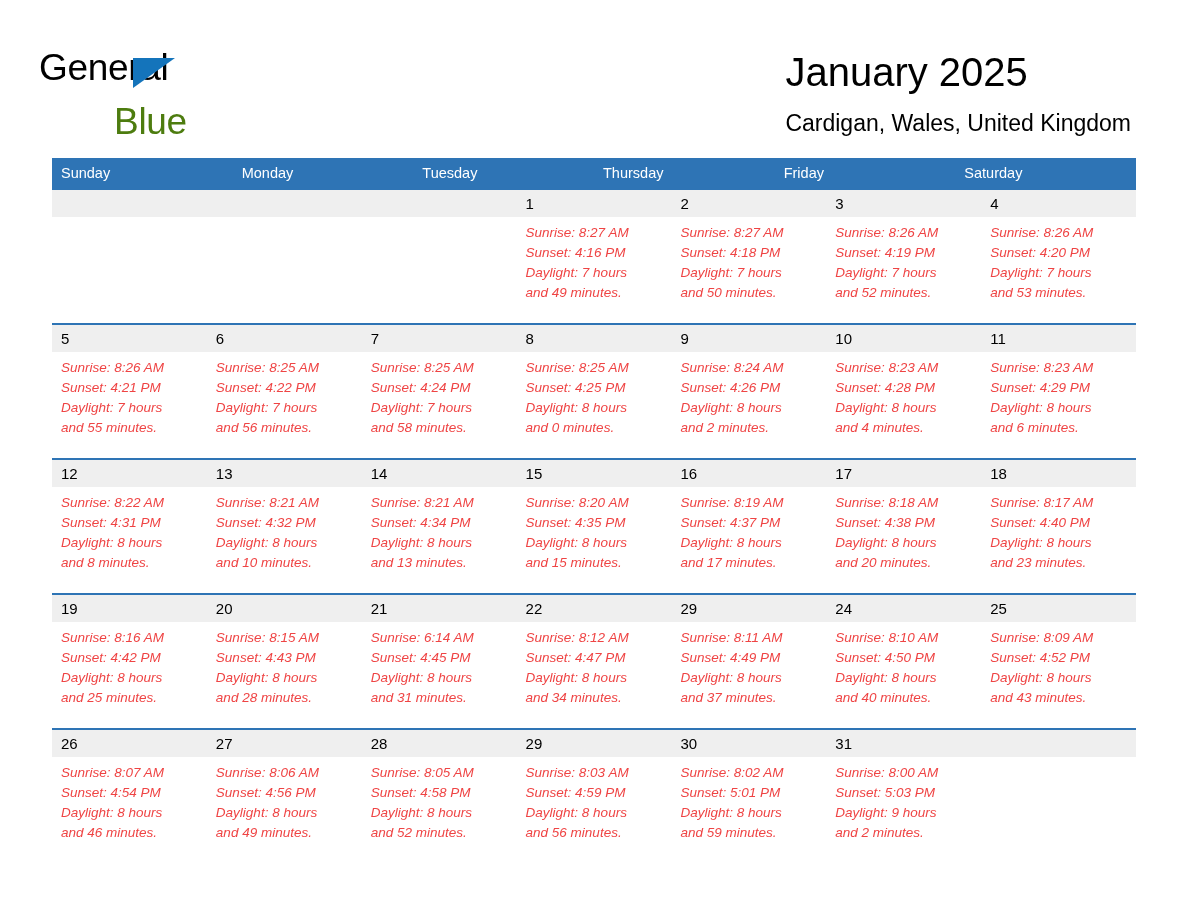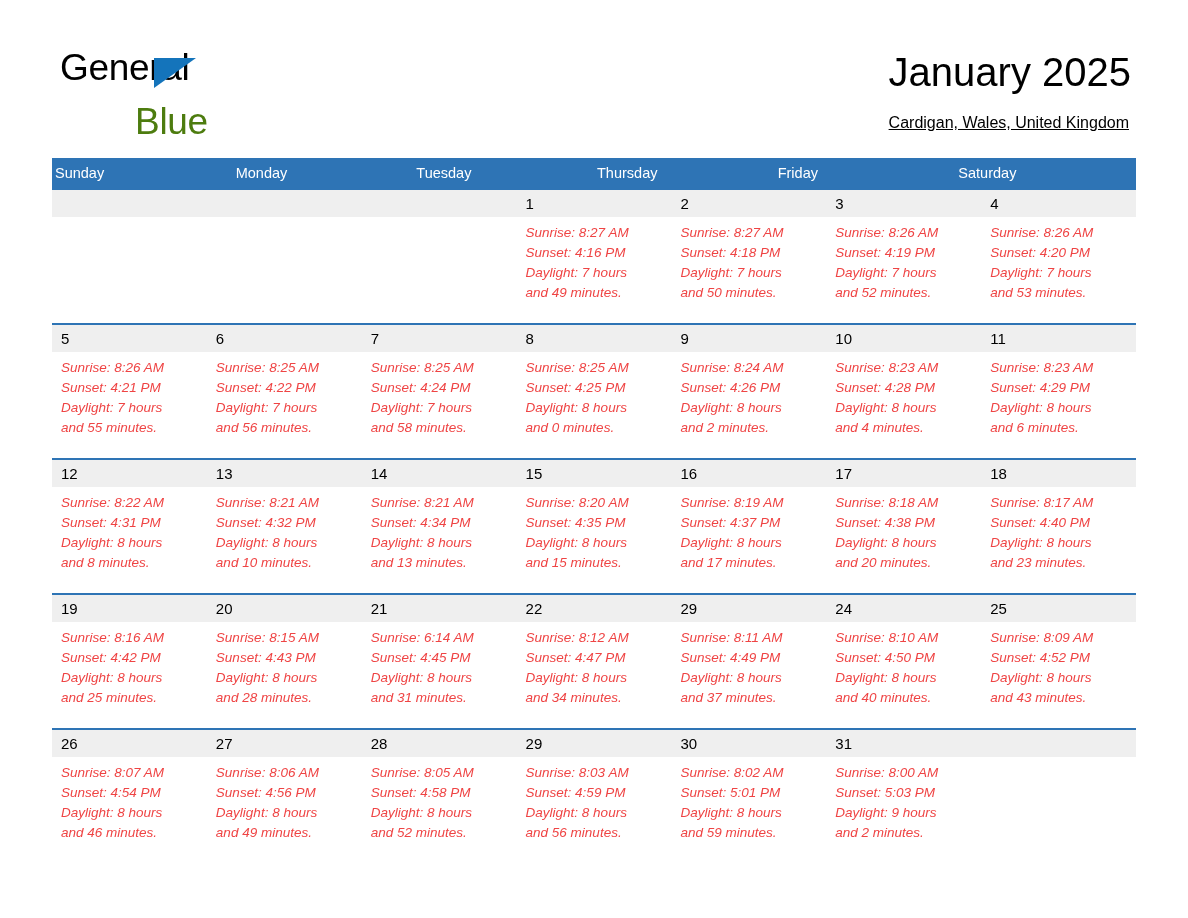--- a/index.html
+++ b/index.html
@@ -24,21 +24,21 @@
   
   .header {
     position: absolute;
     left: 0;
     top: 0;
     width: 1188px;
     height: 148px;
   }
   .logo {
     position: absolute;
-    left: 60px;
+    left: 39px;
     top: 48px;
     width: 340px;
     height: 82px;
   }
   .logo-line1 {
     position: absolute;
     left: 0;
     top: 0;
     font-size: 37px;
     line-height: 40px;
@@ -75,47 +75,46 @@
   }
   .cal-title {
     font-size: 40px;
     line-height: 48px;
     font-weight: normal;
     color: #000000;
     margin: 0;
     white-space: nowrap;
   }
   .cal-subtitle {
-    font-size: 16px;
+    font-size: 23px;
     line-height: 30px;
     font-weight: normal;
     color: #000000;
     margin: 12px 0 0 0;
     white-space: nowrap;
-    text-decoration: underline;
   }
 
   
   .calendar {
     position: absolute;
     left: 52px;
     top: 158px;
     width: 1084px;
   }
   .weekday-row {
     display: flex;
     background: #2e74b5;
     height: 30px;
   }
   .weekday {
     flex: 1 1 0;
     color: #ffffff;
     font-size: 14.5px;
     line-height: 30px;
-    padding-left: 3px;
+    padding-left: 9px;
     box-sizing: border-box;
     white-space: nowrap;
     overflow: hidden;
   }
   .week-row {
     display: flex;
     border-top: 2px solid #2e74b5;
     background: #ffffff;
   }
   .week-row:first-of-type {

